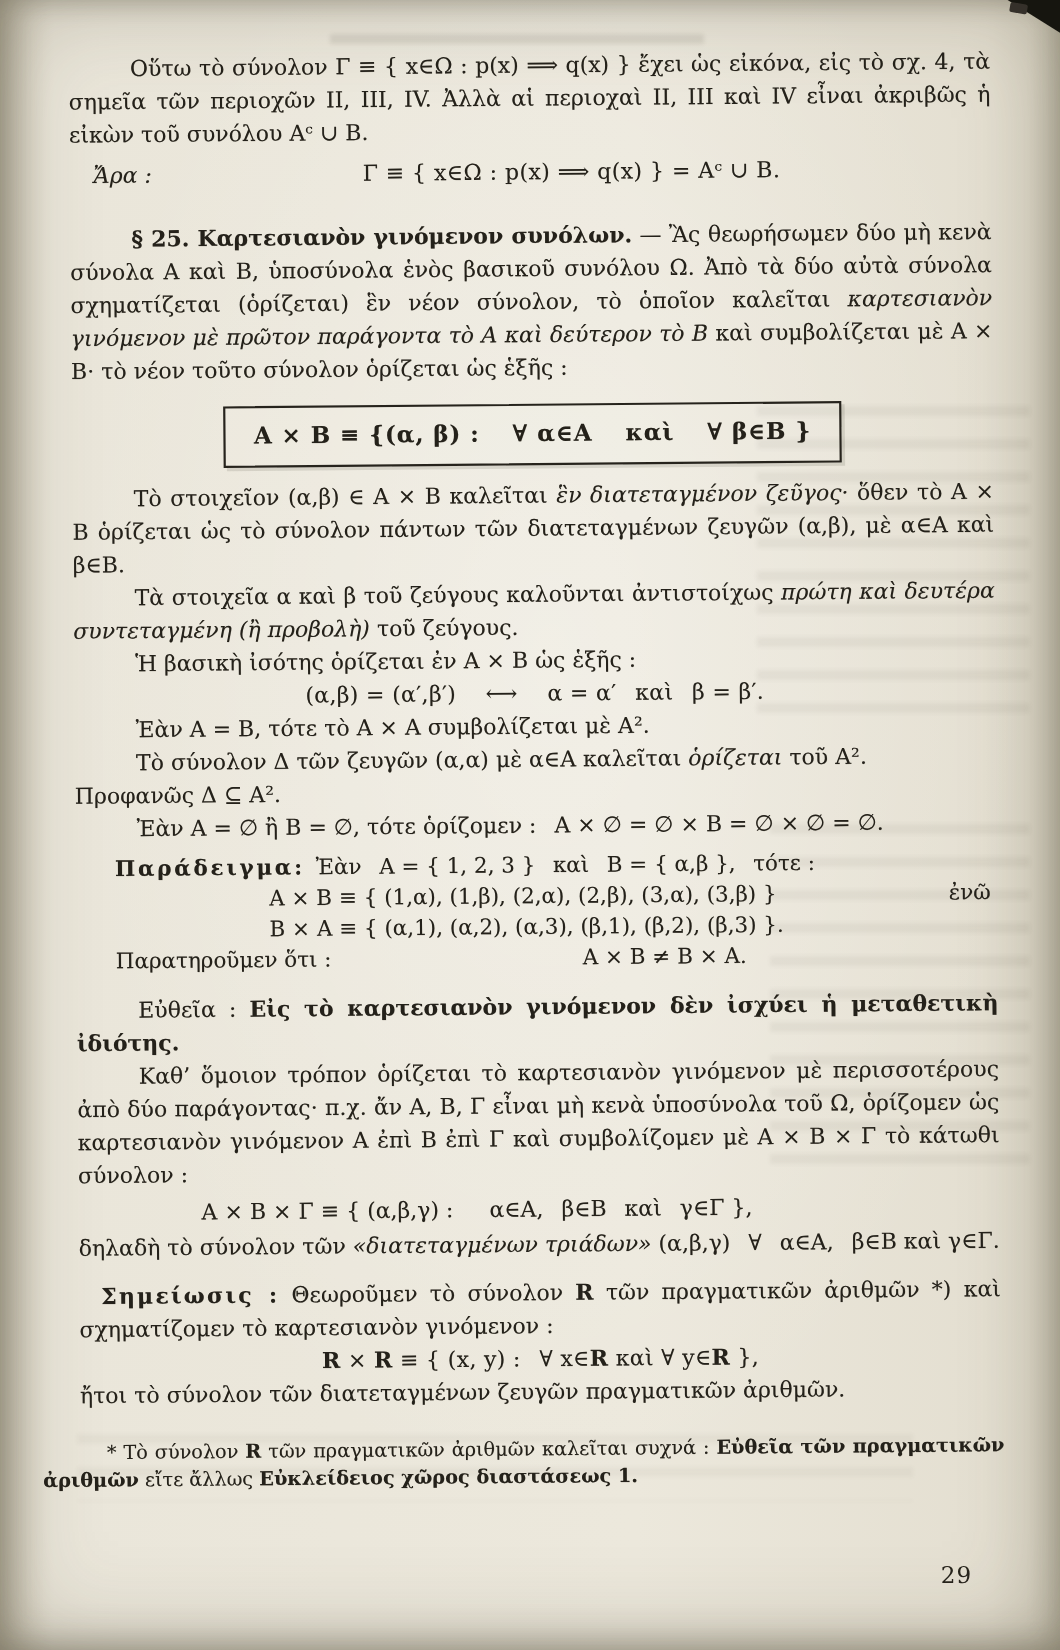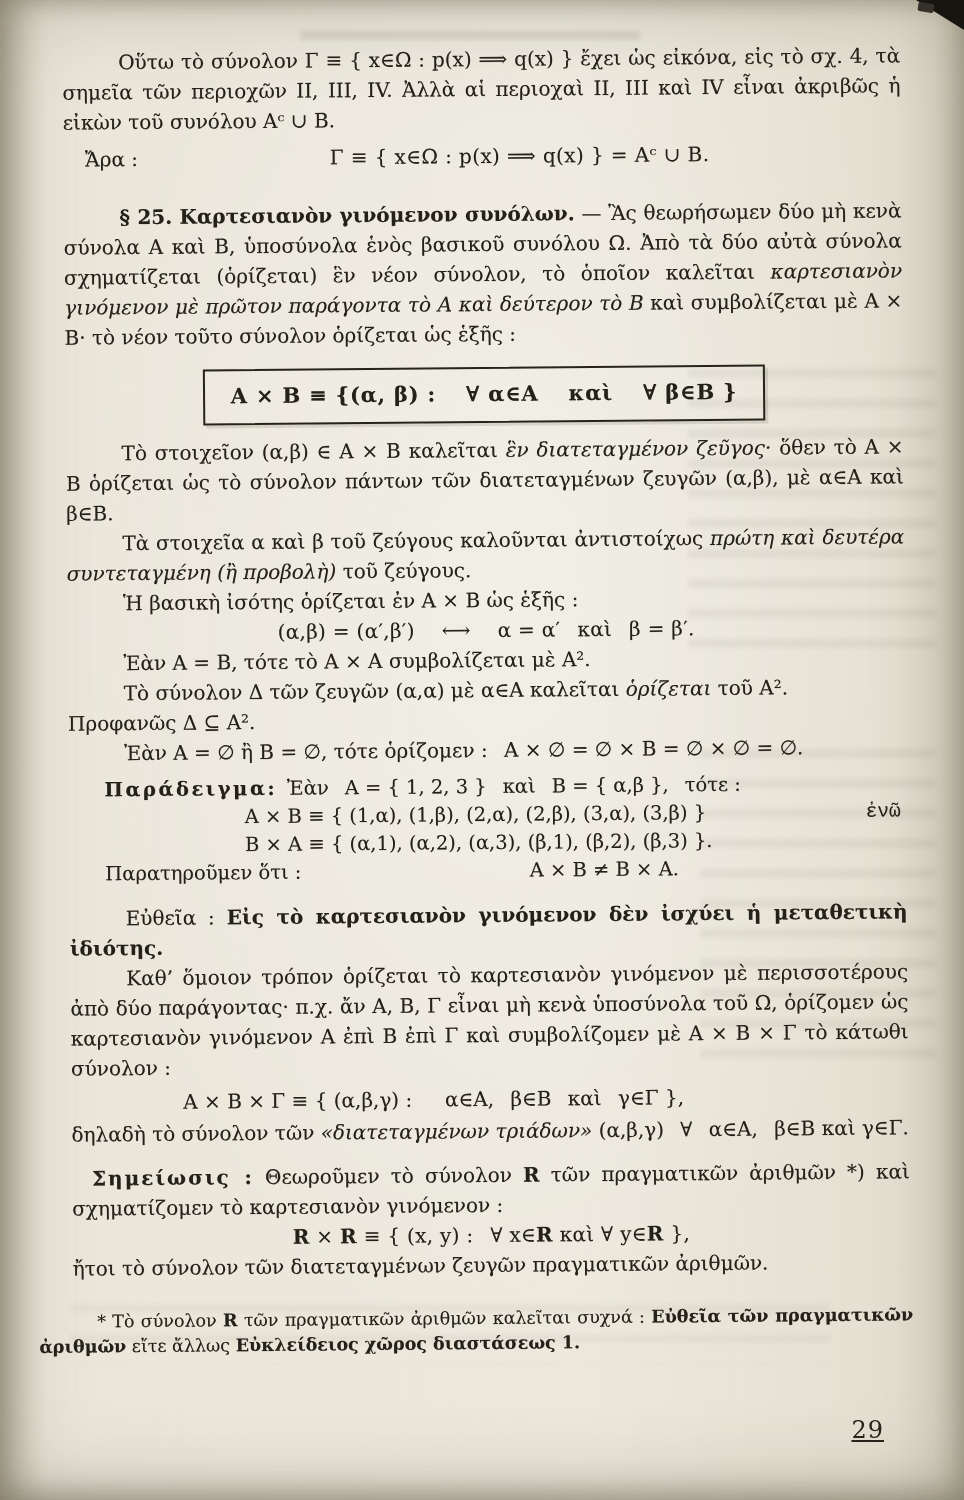--- a/index.html
+++ b/index.html
@@ -58,21 +58,21 @@
     transform-origin: 50% 0;
     font-size: 20px; line-height: 1.5;
     text-shadow: 0.2px 0.2px 0 rgba(40,35,20,.32);
   }
   .para { margin: 0; text-indent: 56px; text-align: justify; }
   .np   { text-indent: 0; }
   .it   { font-style: italic; }
   .bd   { font-weight: bold; }
 
   .ara-line { display: flex; margin-top: 7px; }
-  .ara-label { padding-left: 22px; white-space: nowrap; }
+  .ara-label { padding-left: 22px; white-space: nowrap; font-style: italic; }
   .ara-formula { flex: 1; text-align: center; letter-spacing: .4px; }
 
   .sec { margin-top: 28px; }
   .sec-head { font-weight: bold; }
 
   .box-wrap { text-align: center; margin: 18px 0 12px; }
   .formula-box {
     display: inline-block;
     border: 2px solid #26231c;
     padding: 9px 26px 11px;
@@ -80,40 +80,40 @@
     box-shadow: 3px 3px 0 rgba(45,40,28,.12);
     background: rgba(255,255,255,.06);
   }
 
   .fline { margin: 0; text-align: center; text-indent: 0; letter-spacing: .3px; }
 
   .example { font-size: 19.5px; line-height: 1.45; margin-top: 8px; }
   .ex-head { margin: 0; text-indent: 36px; text-align: left; }
   .ex-label { font-weight: bold; letter-spacing: 2.5px; margin-right: 10px; }
   .ex-line { margin: 0 0 0 176px; display: flex; }
-  .ex-line .tail { margin-left: auto; padding-right: 6px; font-family: Liberation Mono, monospace; }
+  .ex-line .tail { margin-left: auto; padding-right: 6px; }
   .ex-observe { margin: 0; display: flex; }
   .ex-observe .lbl { padding-left: 36px; white-space: nowrap; }
   .ex-observe .fm  { flex: 1; text-align: center; }
 
   .gen { margin-top: 14px; }
   .triple-f { margin: 4px 0 2px 112px; text-align: left; }
 
   .note-para { margin-top: 14px; text-indent: 20px; }
   .note-label { font-weight: bold; letter-spacing: 2px; }
 
   .footnote {
     margin: 26px 0 0 -34px; width: 874px;
     font-size: 17.5px; line-height: 1.45; text-align: justify;
   }
   .footnote p { margin: 0; text-indent: 58px; }
 
   .page-number {
     position: absolute; right: 80px; bottom: 56px;
-    font-size: 24px; letter-spacing: 1px; color: #26231b; text-decoration: underline;
+    font-size: 21px; letter-spacing: 1px; color: #26231b;
   }
 </style>
 </head>
 <body>
 
 <div class="page">
 
   <div class="ghost" id="ghost-top"></div>
   <div class="ghost" id="ghost-right-1"></div>
   <div class="ghost" id="ghost-right-2"></div>

